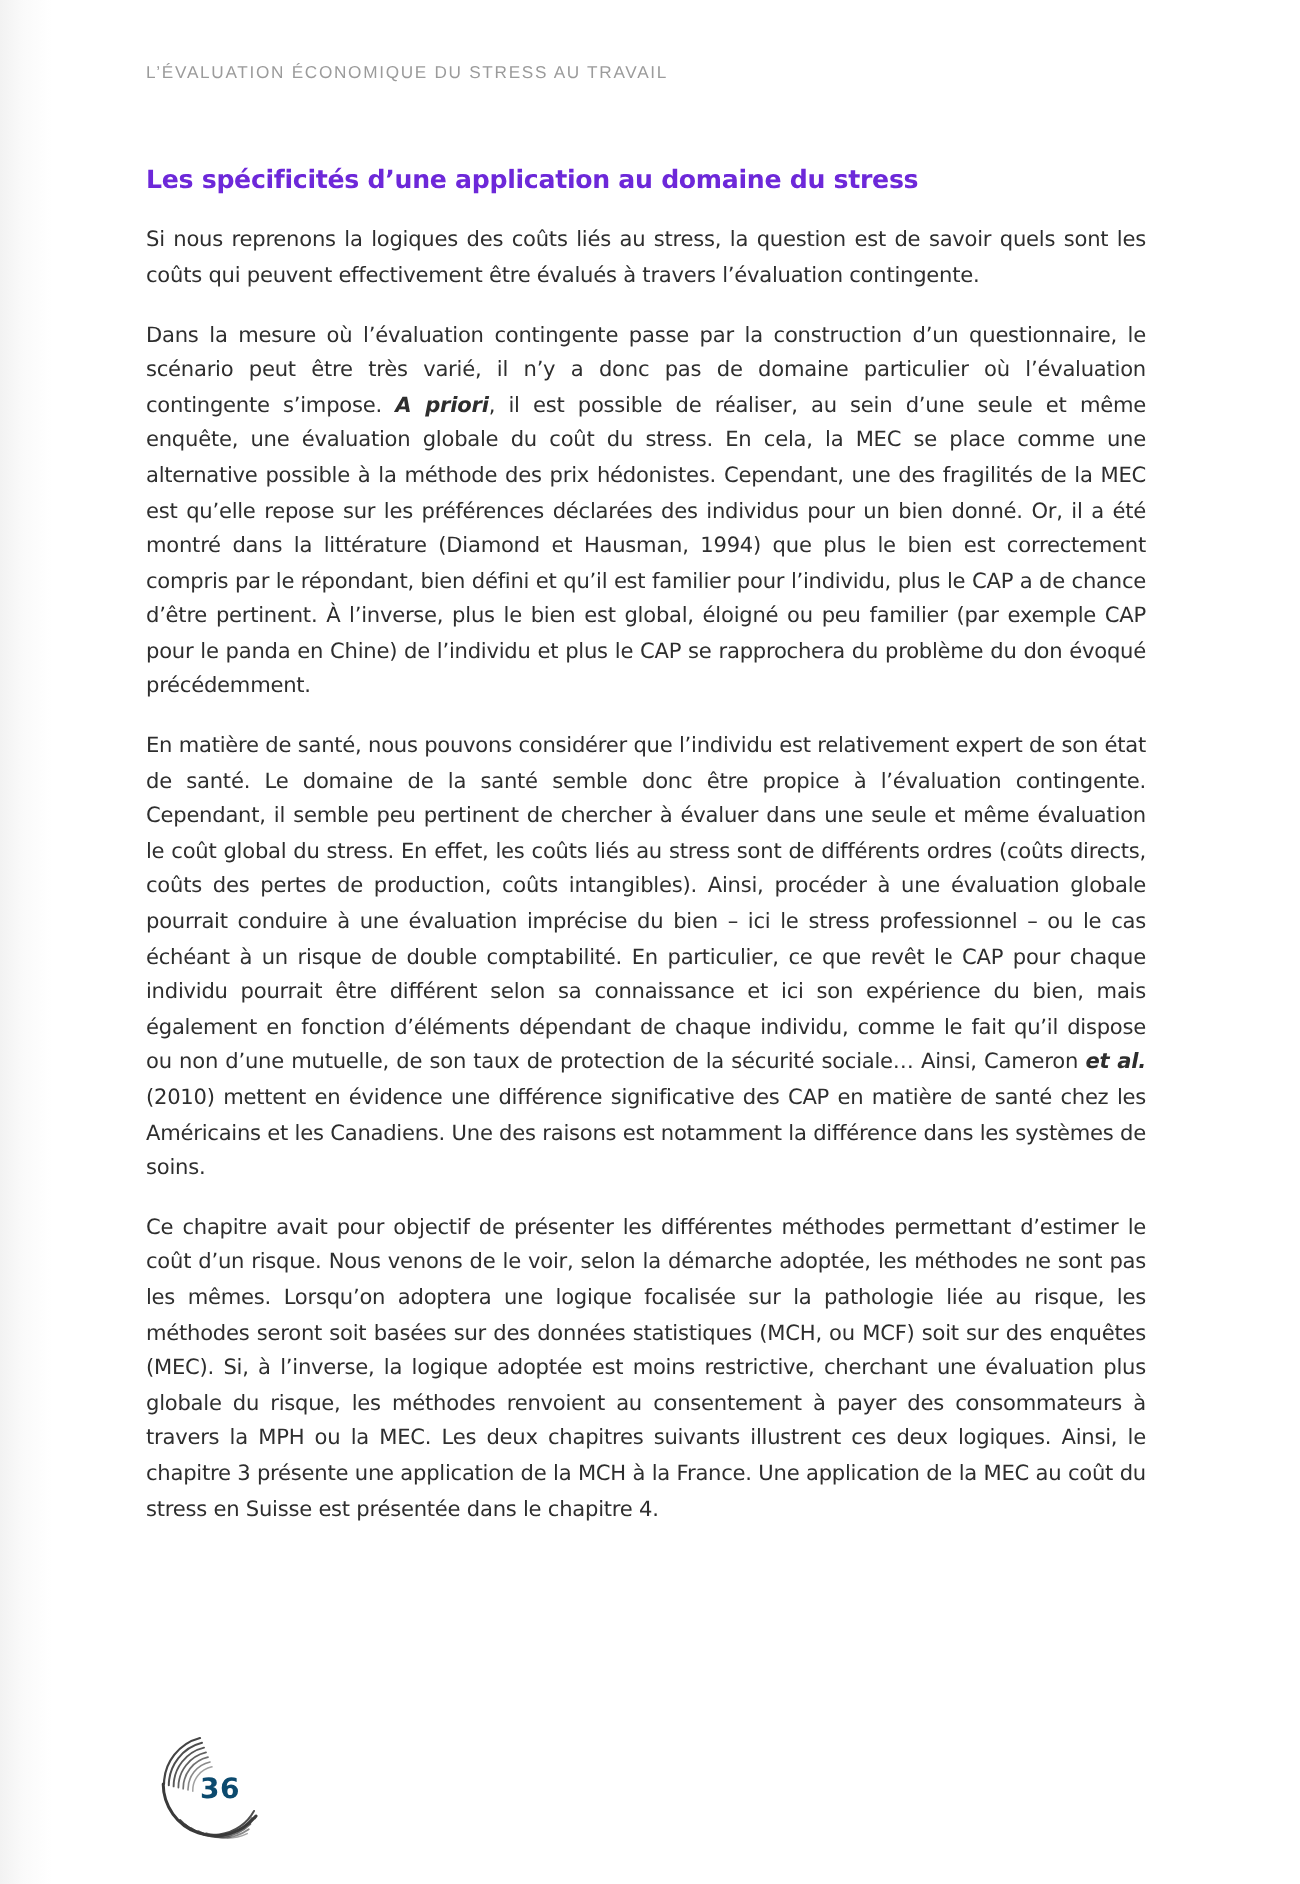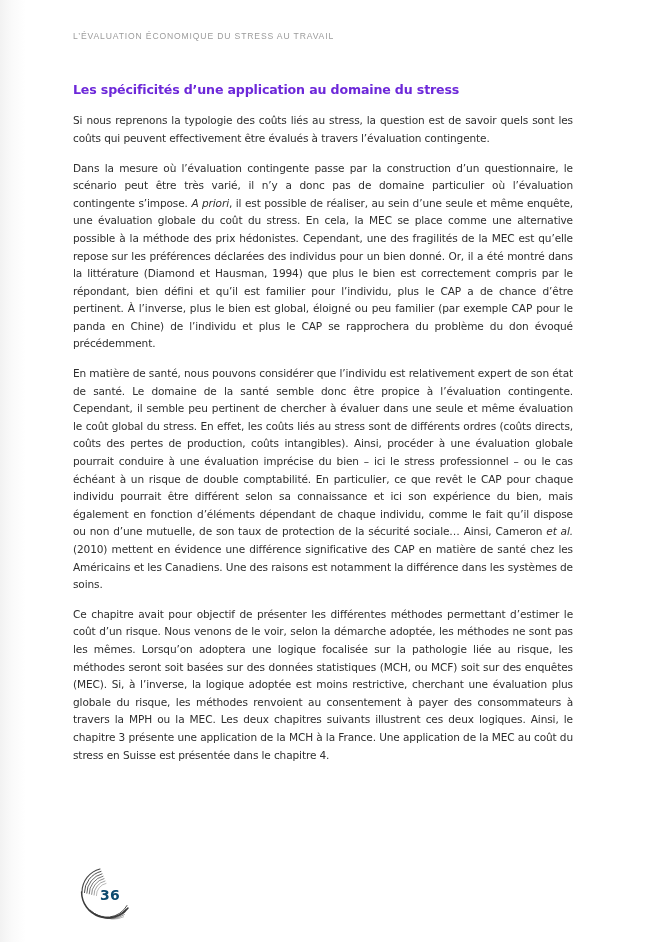--- a/index.html
+++ b/index.html
@@ -74,20 +74,21 @@
     letter-spacing: -0.12px;
   }
   p.para.justified {
     text-align: justify;
     text-justify: inter-word;
   }
   p.para:last-child { margin-bottom: 0; }
 
   em.it {
     font-style: italic;
+    font-weight: bold;
   }
 
   
   .folio {
     position: absolute;
     left: 70px;
     top: 858px;
     width: 76px;
     height: 76px;
   }
@@ -121,21 +122,21 @@
 
 <div class="page">
 
   <div class="running-head">L’ÉVALUATION ÉCONOMIQUE DU STRESS AU TRAVAIL</div>
 
   <div class="column">
 
     <h2 class="section-title">Les spécificités d’une application au domaine du stress</h2>
 
     <p class="para justified">
-      <span>Si nous reprenons la typologie des coûts liés au stress, la question est de savoir quels sont les coûts qui peuvent effectivement être évalués à travers l’évaluation contingente.</span>
+      <span>Si nous reprenons la logiques des coûts liés au stress, la question est de savoir quels sont les coûts qui peuvent effectivement être évalués à travers l’évaluation contingente.</span>
     </p>
 
     <p class="para justified">
       <span>Dans la mesure où l’évaluation contingente passe par la construction d’un questionnaire, le scénario peut être très varié, il n’y a donc pas de domaine particulier où l’évaluation contingente s’impose. </span><em class="it">A priori</em><span>, il est possible de réaliser, au sein d’une seule et même enquête, une évaluation globale du coût du stress. En cela, la MEC se place comme une alternative possible à la méthode des prix hédonistes. Cependant, une des fragilités de la MEC est qu’elle repose sur les préférences déclarées des individus pour un bien donné. Or, il a été montré dans la littérature (Diamond et Hausman, 1994) que plus le bien est correctement compris par le répondant, bien défini et qu’il est familier pour l’individu, plus le CAP a de chance d’être pertinent. À l’inverse, plus le bien est global, éloigné ou peu familier (par exemple CAP pour le panda en Chine) de l’individu et plus le CAP se rapprochera du problème du don évoqué précédemment.</span>
     </p>
 
     <p class="para justified">
       <span>En matière de santé, nous pouvons considérer que l’individu est relativement expert de son état de santé. Le domaine de la santé semble donc être propice à l’évaluation contingente. Cependant, il semble peu pertinent de chercher à évaluer dans une seule et même évaluation le coût global du stress. En effet, les coûts liés au stress sont de différents ordres (coûts directs, coûts des pertes de production, coûts intangibles). Ainsi, procéder à une évaluation globale pourrait conduire à une évaluation imprécise du bien – ici le stress professionnel – ou le cas échéant à un risque de double comptabilité. En particulier, ce que revêt le CAP pour chaque individu pourrait être différent selon sa connaissance et ici son expérience du bien, mais également en fonction d’éléments dépendant de chaque individu, comme le fait qu’il dispose ou non d’une mutuelle, de son taux de protection de la sécurité sociale… Ainsi, Cameron </span><em class="it">et al.</em><span> (2010) mettent en évidence une différence significative des CAP en matière de santé chez les Américains et les Canadiens. Une des raisons est notamment la différence dans les systèmes de soins.</span>
     </p>
 

